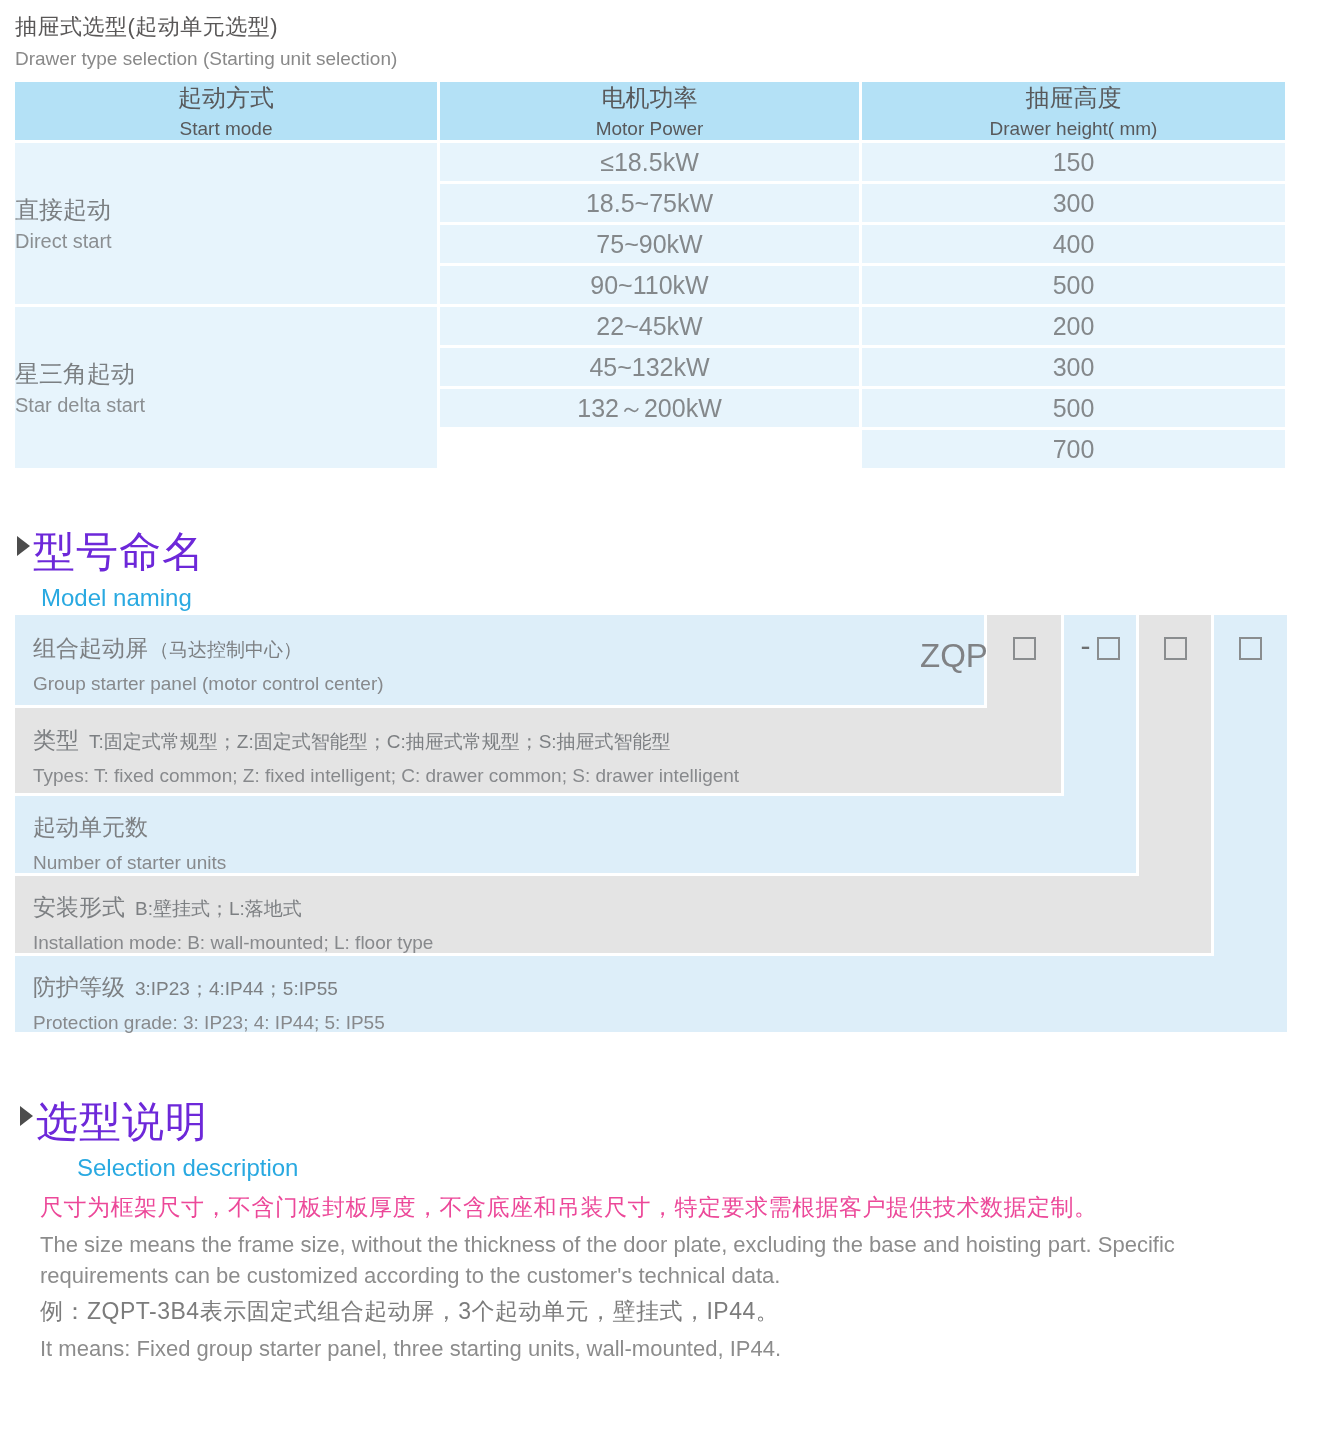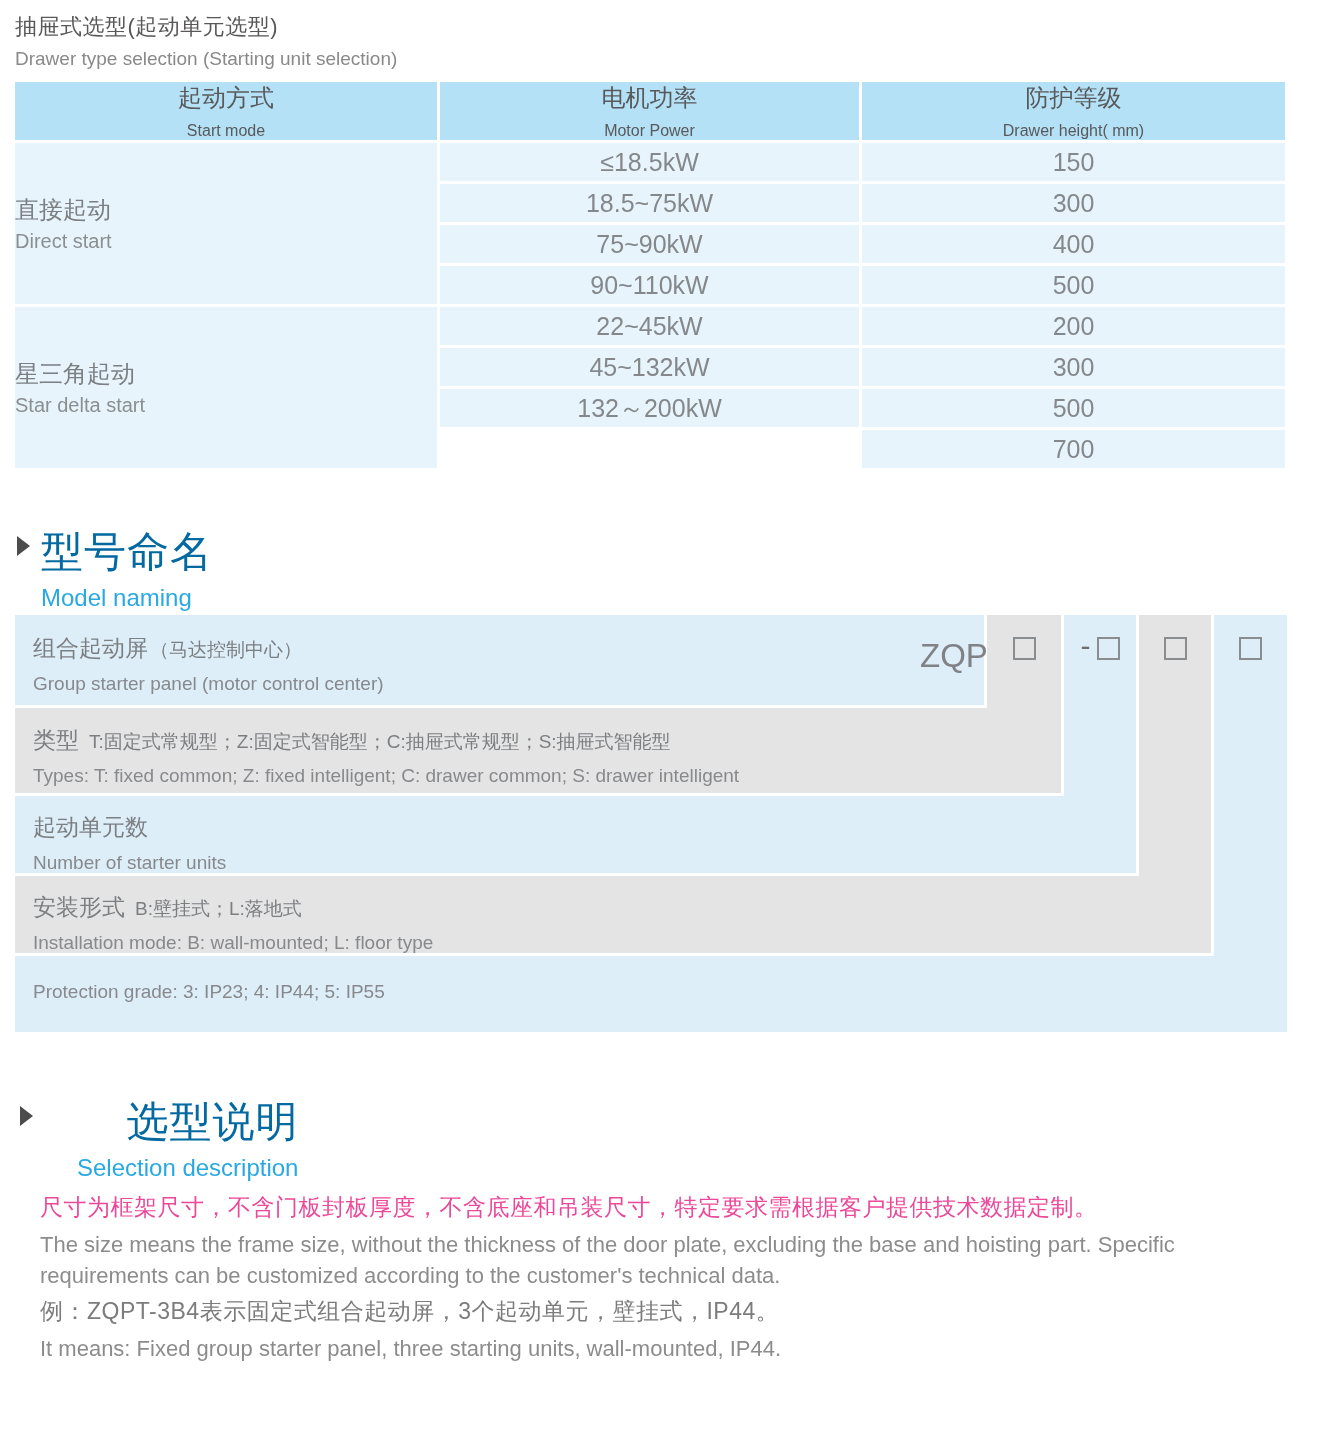--- a/index.html
+++ b/index.html
@@ -10,36 +10,36 @@
   .doc-title { position:absolute; left:15px; top:12px; }
   .doc-title .cn { font-size:22px; color:#595757; letter-spacing:.5px; }
   .doc-title .en { font-size:19px; color:#898989; margin-top:6px; }
 
   
   .tbl { position:absolute; left:15px; top:82px; width:1270px; }
   .tbl-head { display:flex; gap:3px; margin-bottom:3px; }
   .th { height:58px; background:#b4e1f6; display:flex; flex-direction:column; align-items:center; justify-content:space-between; }
   .col1 { width:422px; } .col2 { width:419px; } .col3 { width:423px; }
   .th .cn { font-size:24px; color:#58595b; }
-  .th .en { font-size:16px; color:#58595b; margin-top:1px; }
+  .th .en { font-size:19px; color:#58595b; margin-top:1px; }
   .group { display:flex; gap:3px; margin-bottom:3px; }
   .group:last-child { margin-bottom:0; }
   .gmode { background:#e7f4fc; display:flex; flex-direction:column; align-items:flex-start; justify-content:center; }
   .gmode .cn { font-size:24px; color:#7b7f82; }
   .gmode .en { font-size:20px; color:#8b8f92; margin-top:4px; }
   .gcells { display:flex; flex-direction:column; gap:3px; }
   .cell { height:38px; background:#e7f4fc; display:flex; align-items:center; justify-content:center;
           font-size:25px; color:#84888b; }
 
   
   .sect { position:absolute; }
   .bullet { position:absolute; left:0; top:12px; width:0; height:0;
             border-top:10px solid transparent; border-bottom:10px solid transparent;
             border-left:13px solid #4c4c4c; }
-  .sect .t-cn { margin-left:24px; font-size:42px; color:#0369a1; letter-spacing:1px;text-align:right; }
+  .sect .t-cn { margin-left:16px; font-size:42px; color:#6d28d9; letter-spacing:1px; }
   .sect .t-en { font-size:24px; color:#29a9e1; margin-top:4px; }
 
   
   .diagram { position:absolute; left:15px; top:615px; width:1272px; height:417px; }
   .band { position:absolute; }
   .blue { background:#ddeef9; }
   .gray { background:#e4e4e4; }
   .r1 { left:0; top:0;    width:969px;  height:90px; }
   .r2 { left:0; top:93px; width:1046px; height:85px; }
   .r3 { left:0; top:181px; width:1121px; height:77px; }
@@ -80,21 +80,21 @@
     <div class="tbl-head">
       <div class="th col1">
         <div class="cn">起动方式</div>
         <div class="en">Start mode</div>
       </div>
       <div class="th col2">
         <div class="cn">电机功率</div>
         <div class="en">Motor Power</div>
       </div>
       <div class="th col3">
-        <div class="cn">防护等级</div>
+        <div class="cn">抽屉高度</div>
         <div class="en">Drawer height( mm)</div>
       </div>
     </div>
 
     <div class="group">
       <div class="gmode col1">
         <div class="cn">直接起动</div>
         <div class="en">Direct start</div>
       </div>
       <div class="gcells col2">
@@ -181,20 +181,23 @@
     </div>
 
     <div class="rowtext rt4">
       <div class="l1">
         <span class="rt-big">安装形式</span><span class="rt-small">B:壁挂式；L:落地式</span>
       </div>
       <div class="rt-en">Installation mode: B: wall-mounted; L: floor type</div>
     </div>
 
     <div class="rowtext rt5">
+      <div class="l1">
+        <span class="rt-big">防护等级</span><span class="rt-small">3:IP23；4:IP44；5:IP55</span>
+      </div>
       <div class="rt-en">Protection grade:  3: IP23; 4: IP44; 5: IP55</div>
     </div>
   </div>
 
   <div class="sect" style="left:20px; top:1094px;">
     <span class="bullet"></span>
     <div class="t-cn">选型说明</div>
     <div class="t-en" style="margin-left:57px;">Selection description</div>
   </div>
 

